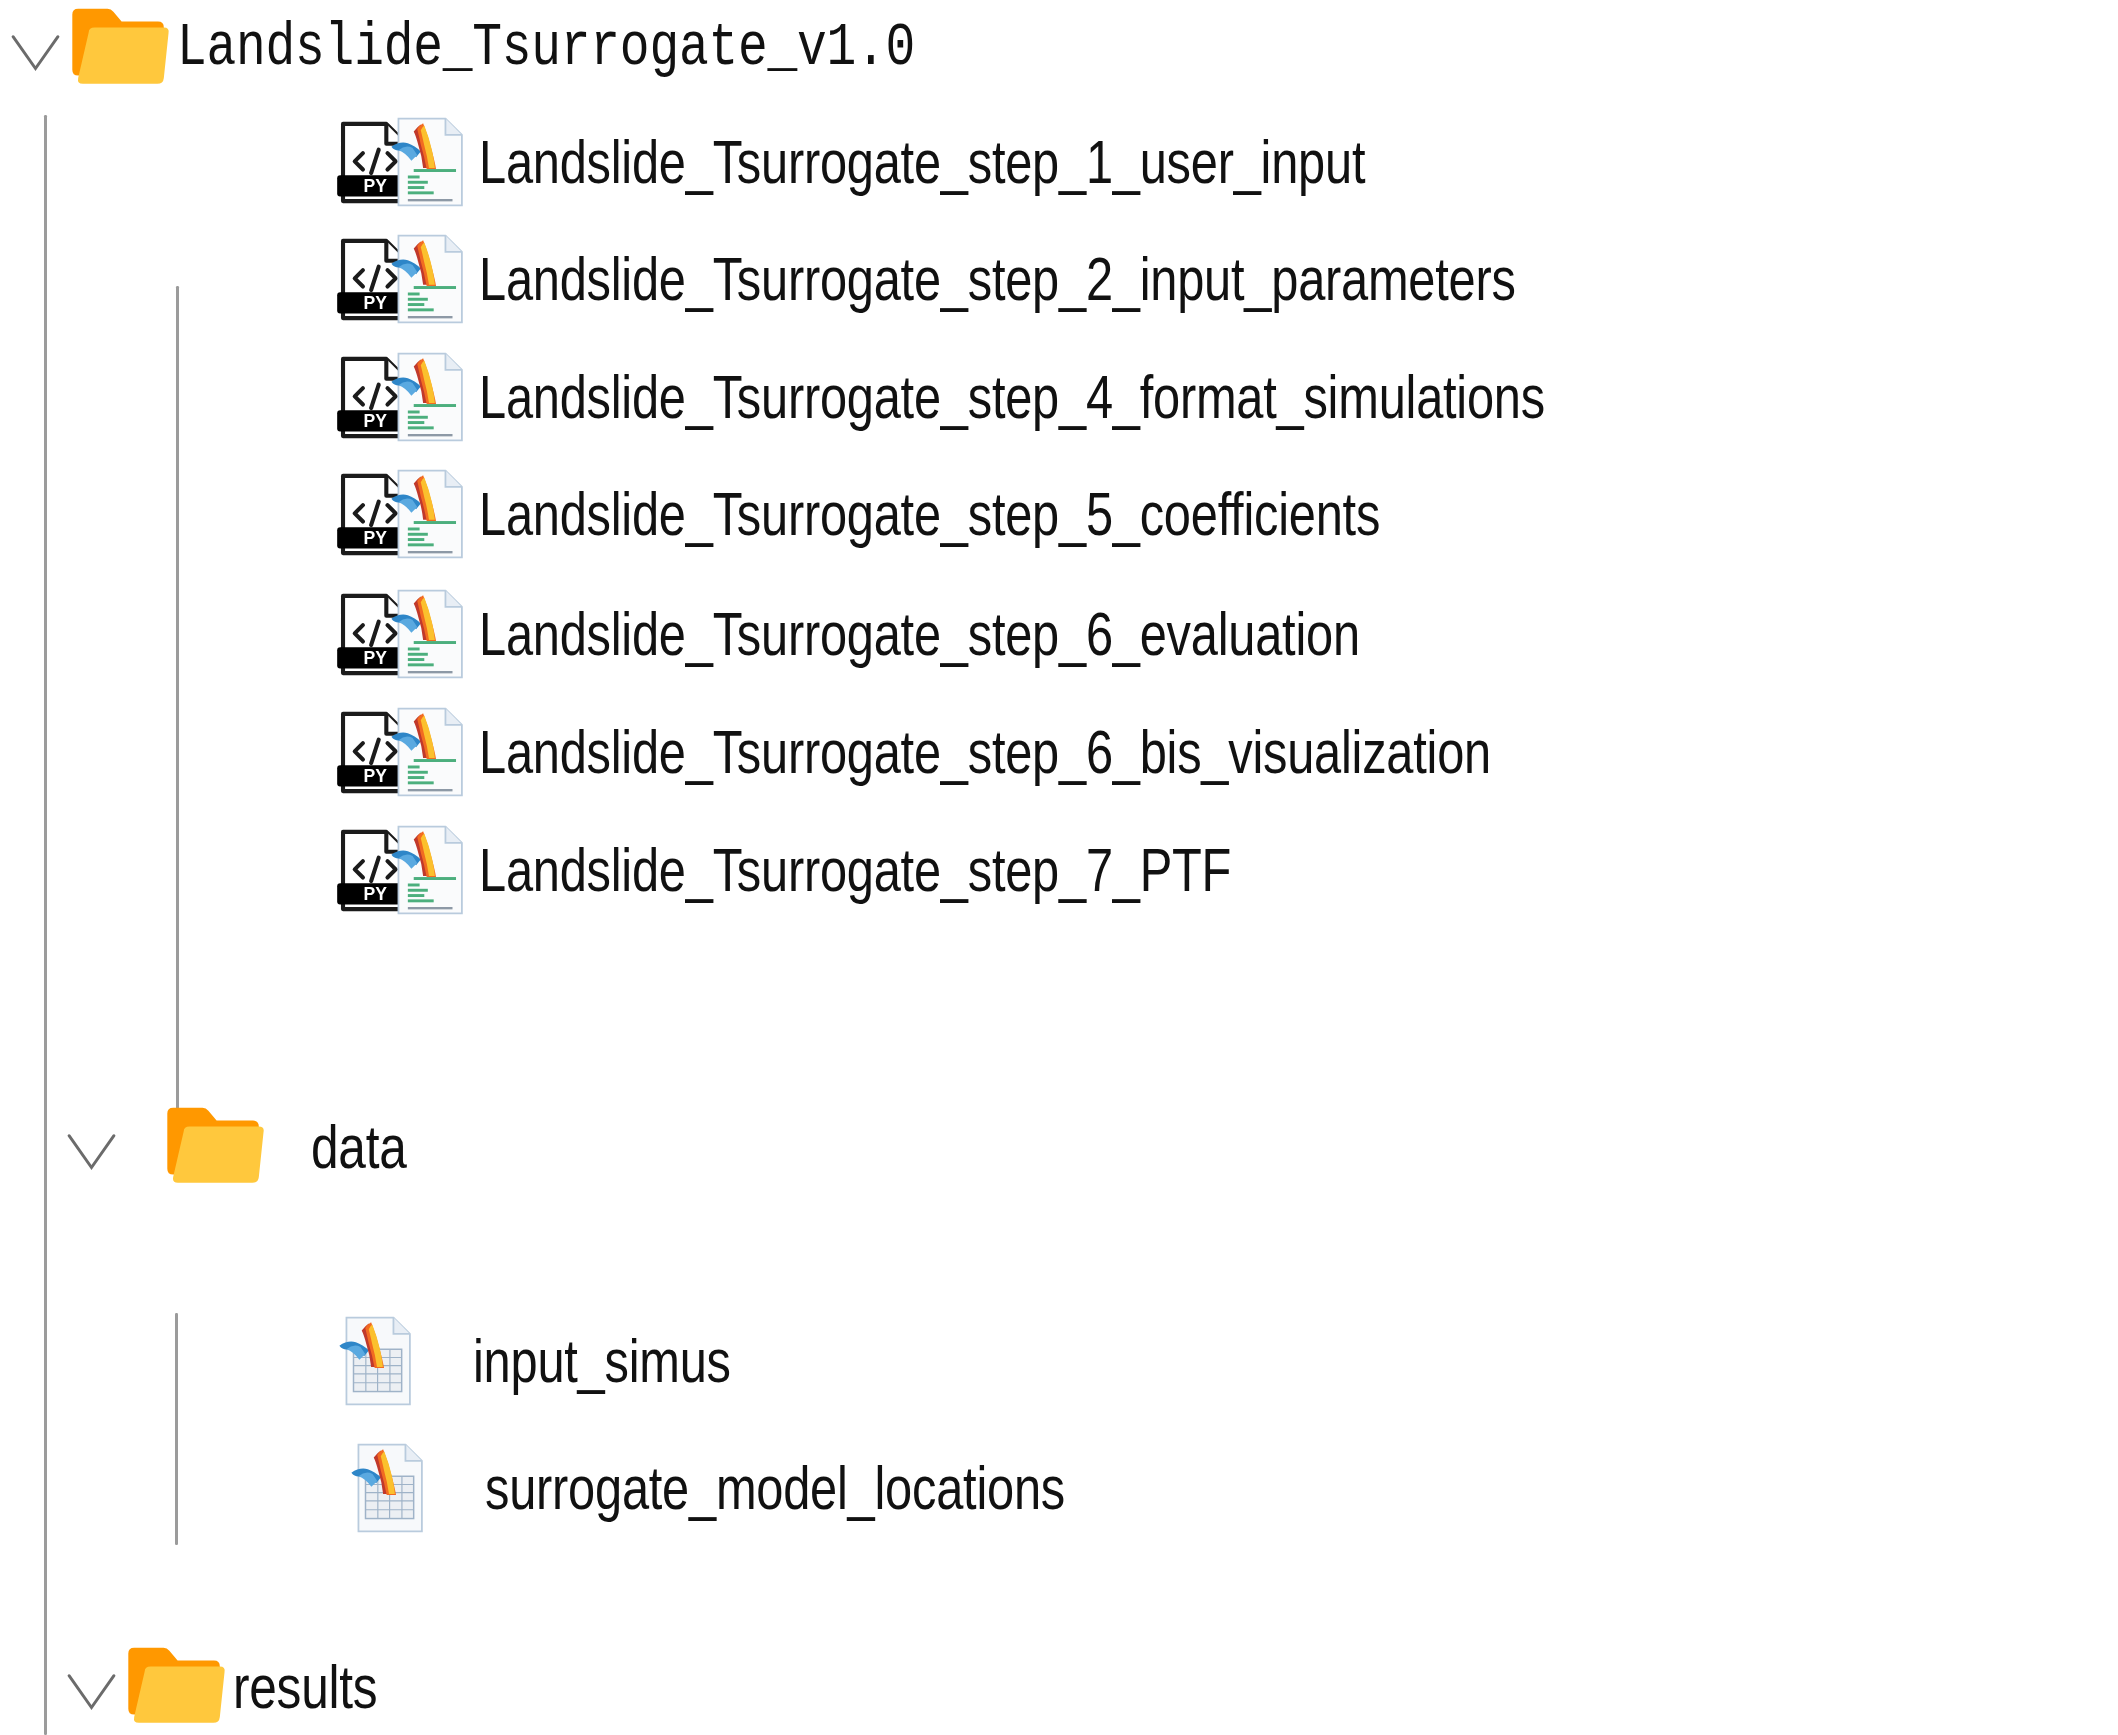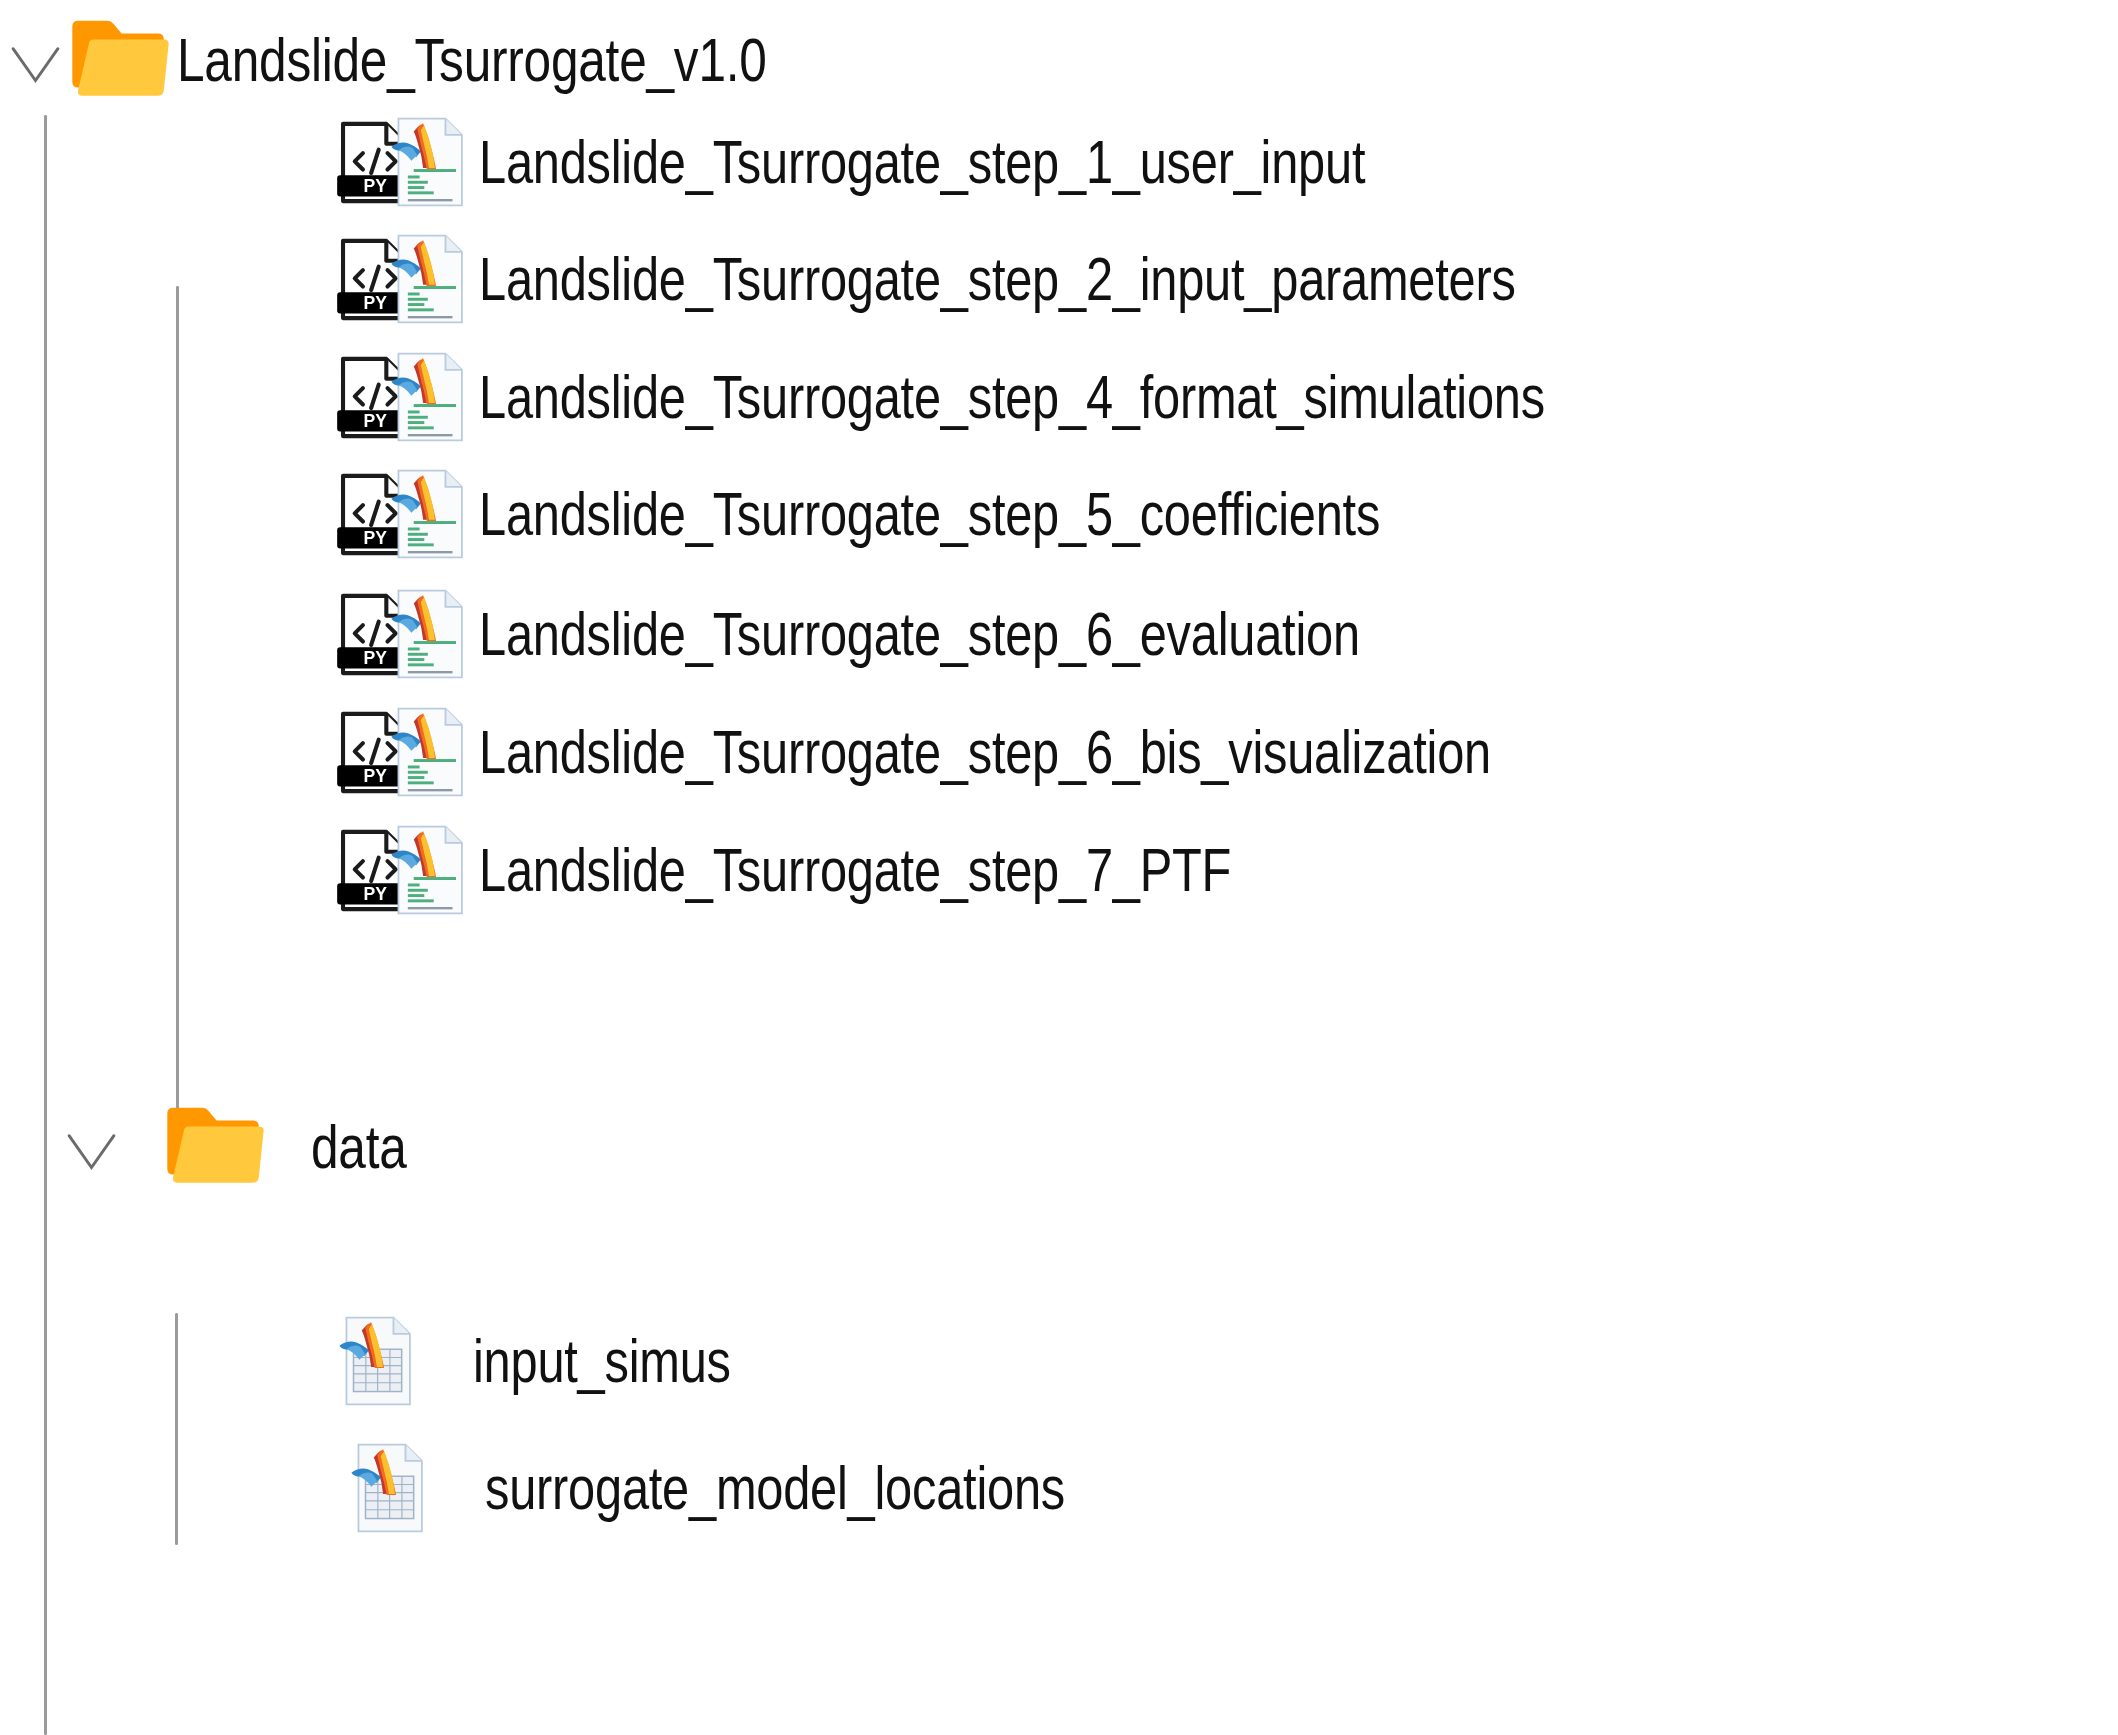--- a/index.html
+++ b/index.html
@@ -100,21 +100,21 @@
 </style>
 </head>
 <body>
 
 <div id="tree">
 
   <div class="guide" style="left:44px; top:115px; height:1620px;"></div>
   <div class="guide" style="left:176px; top:286px; height:838px;"></div>
   <div class="guide" style="left:175px; top:1313px; height:232px;"></div>
 
-  <div class="row" style="left:5.9px; top:16px;">
+  <div class="row" style="left:5.9px; top:4px;font-family:Liberation Mono, monospace;">
     <span class="chevron">
       <svg viewBox="0 0 100 100" aria-hidden="true">
         <path d="M12 30 L50 84 L88 30" fill="none" stroke="#6b6b6b" stroke-width="5" stroke-linecap="round" stroke-linejoin="miter"></path>
       </svg>
     </span>
     <span class="folder">
       <svg viewBox="0 0 190 150" aria-hidden="true">
         <path d="M12 18 Q12 8 22 8 L72 8 Q78 8 82 13 L96 30 L158 30 Q168 30 168 40 L168 112 Q168 122 158 122 L22 122 Q12 122 12 112 Z" fill="#FF9800"></path>
         <path d="M40 48 Q40 40 50 40 L168 40 Q178 40 176 50 L168 126 Q167 136 157 136 L30 136 Q20 136 22 126 Z" fill="#FFC83D"></path>
       </svg>
@@ -465,15 +465,29 @@
           <path d="M14 60 Q26 50 38 56 L46 68 L36 78 Q26 64 14 60 Z" fill="#5AA9E0"></path>
           <path d="M52 16 Q58 34 64 56 Q70 76 72 90 L56 90 Q54 70 48 52 Q44 36 40 28 Q46 20 52 16 Z" fill="#C0392B"></path>
           <path d="M56 14 Q64 34 70 58 Q76 80 78 92 L62 92 Q58 70 52 50 Q48 32 46 24 Q50 17 56 14 Z" fill="#F26B21"></path>
           <path d="M58 18 Q66 38 71 60 Q75 78 76 90 L66 90 Q63 70 58 52 Q54 34 52 26 Q55 20 58 18 Z" fill="#FBC02D"></path>
         </svg>
       </span>
     </span>
     <span class="label">surrogate_model_locations</span>
   </div>
 
+  <div class="row" style="left:62px; top:1643px;">
+    <span class="chevron">
+      <svg viewBox="0 0 100 100" aria-hidden="true">
+        <path d="M12 30 L50 84 L88 30" fill="none" stroke="#6b6b6b" stroke-width="5" stroke-linecap="round" stroke-linejoin="miter"></path>
+      </svg>
+    </span>
+    <span class="folder">
+      <svg viewBox="0 0 190 150" aria-hidden="true">
+        <path d="M12 18 Q12 8 22 8 L72 8 Q78 8 82 13 L96 30 L158 30 Q168 30 168 40 L168 112 Q168 122 158 122 L22 122 Q12 122 12 112 Z" fill="#FF9800"></path>
+        <path d="M40 48 Q40 40 50 40 L168 40 Q178 40 176 50 L168 126 Q167 136 157 136 L30 136 Q20 136 22 126 Z" fill="#FFC83D"></path>
+      </svg>
+    </span>
+    <span class="label folder-label">results</span>
+  </div>
 
 </div>
 
 
 </body></html>

